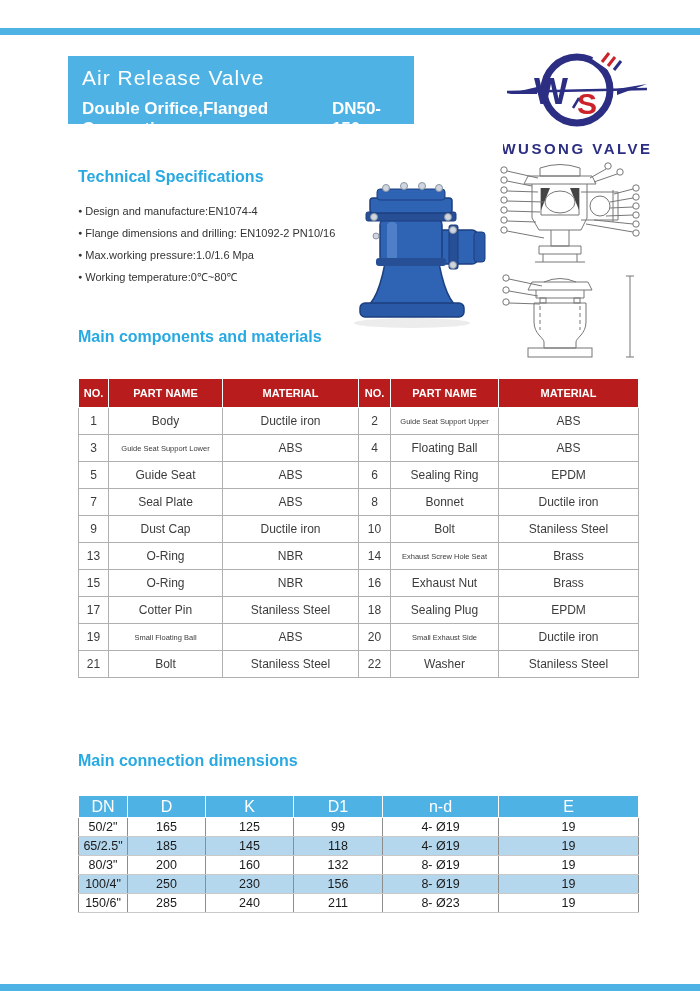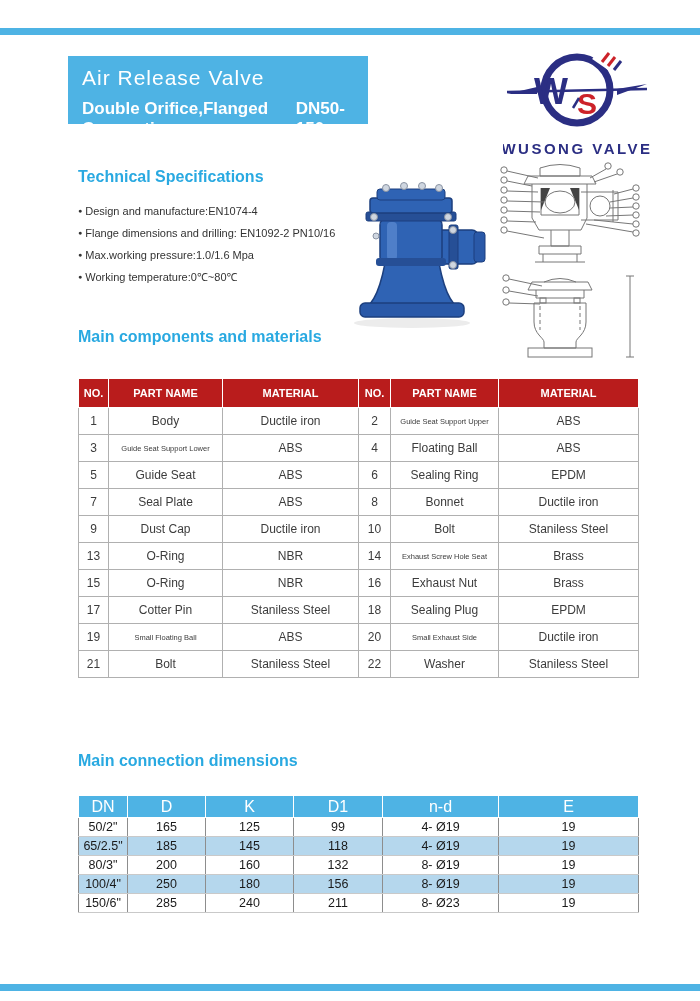--- a/index.html
+++ b/index.html
@@ -5,21 +5,21 @@
   * { margin:0; padding:0; box-sizing:border-box; }
   html,body { background:#fff; }
   body { font-family:"Liberation Sans", sans-serif; }
   .page { position:relative; width:700px; height:1001px; background:#fff; overflow:hidden; margin:0 auto; }
 
   .rule { position:absolute; left:0; width:700px; height:7px; background:#4eb3e4; }
   .rule.top { top:28px; }
   .rule.bottom { top:984px; }
 
   
-  .title-block { position:absolute; left:68px; top:56px; width:300px; height:68px;
+  .title-block { position:absolute; left:68px; top:56px; width:346px; height:68px;
     background:#4eb3e4; color:#fff; padding:10px 14px 8px 14px; }
   .title-block h1 { font-size:21px; font-weight:normal; letter-spacing:1px; }
   .title-sub { display:flex; justify-content:center; margin-top:9px; font-size:17px; font-weight:bold; }
 
   
   .logo { position:absolute; left:503px; top:42px; width:148px; height:118px; }
 
   
   .sec-heading { position:absolute; color:#29a9e1; font-size:16px; font-weight:bold;text-align:center; }
   #h-spec { left:78px; top:168px; }
@@ -338,21 +338,21 @@
           <td>80/3"</td>
           <td>200</td>
           <td>160</td>
           <td>132</td>
           <td>8- Ø19</td>
           <td>19</td>
         </tr>
         <tr class="alt">
           <td>100/4"</td>
           <td>250</td>
-          <td>180</td>
+          <td>230</td>
           <td>156</td>
           <td>8- Ø19</td>
           <td>19</td>
         </tr>
         <tr>
           <td>150/6"</td>
           <td>285</td>
           <td>240</td>
           <td>211</td>
           <td>8- Ø23</td>

